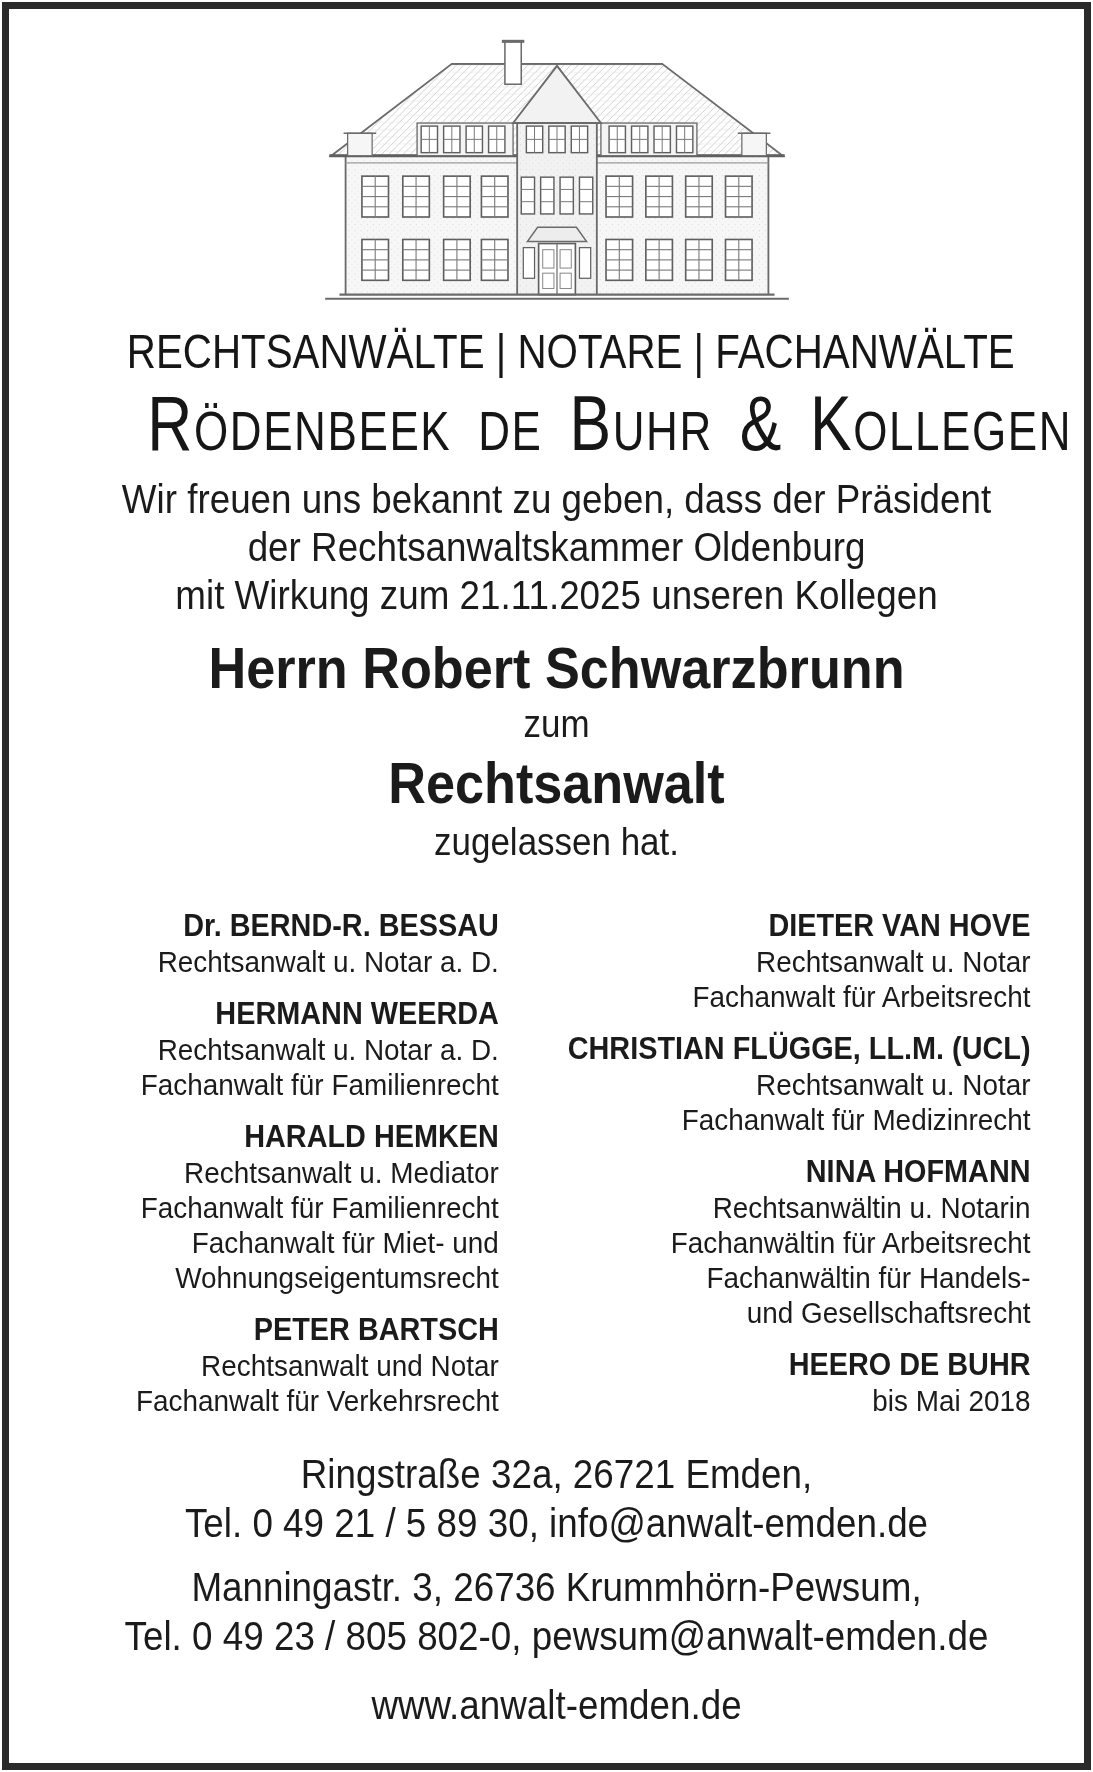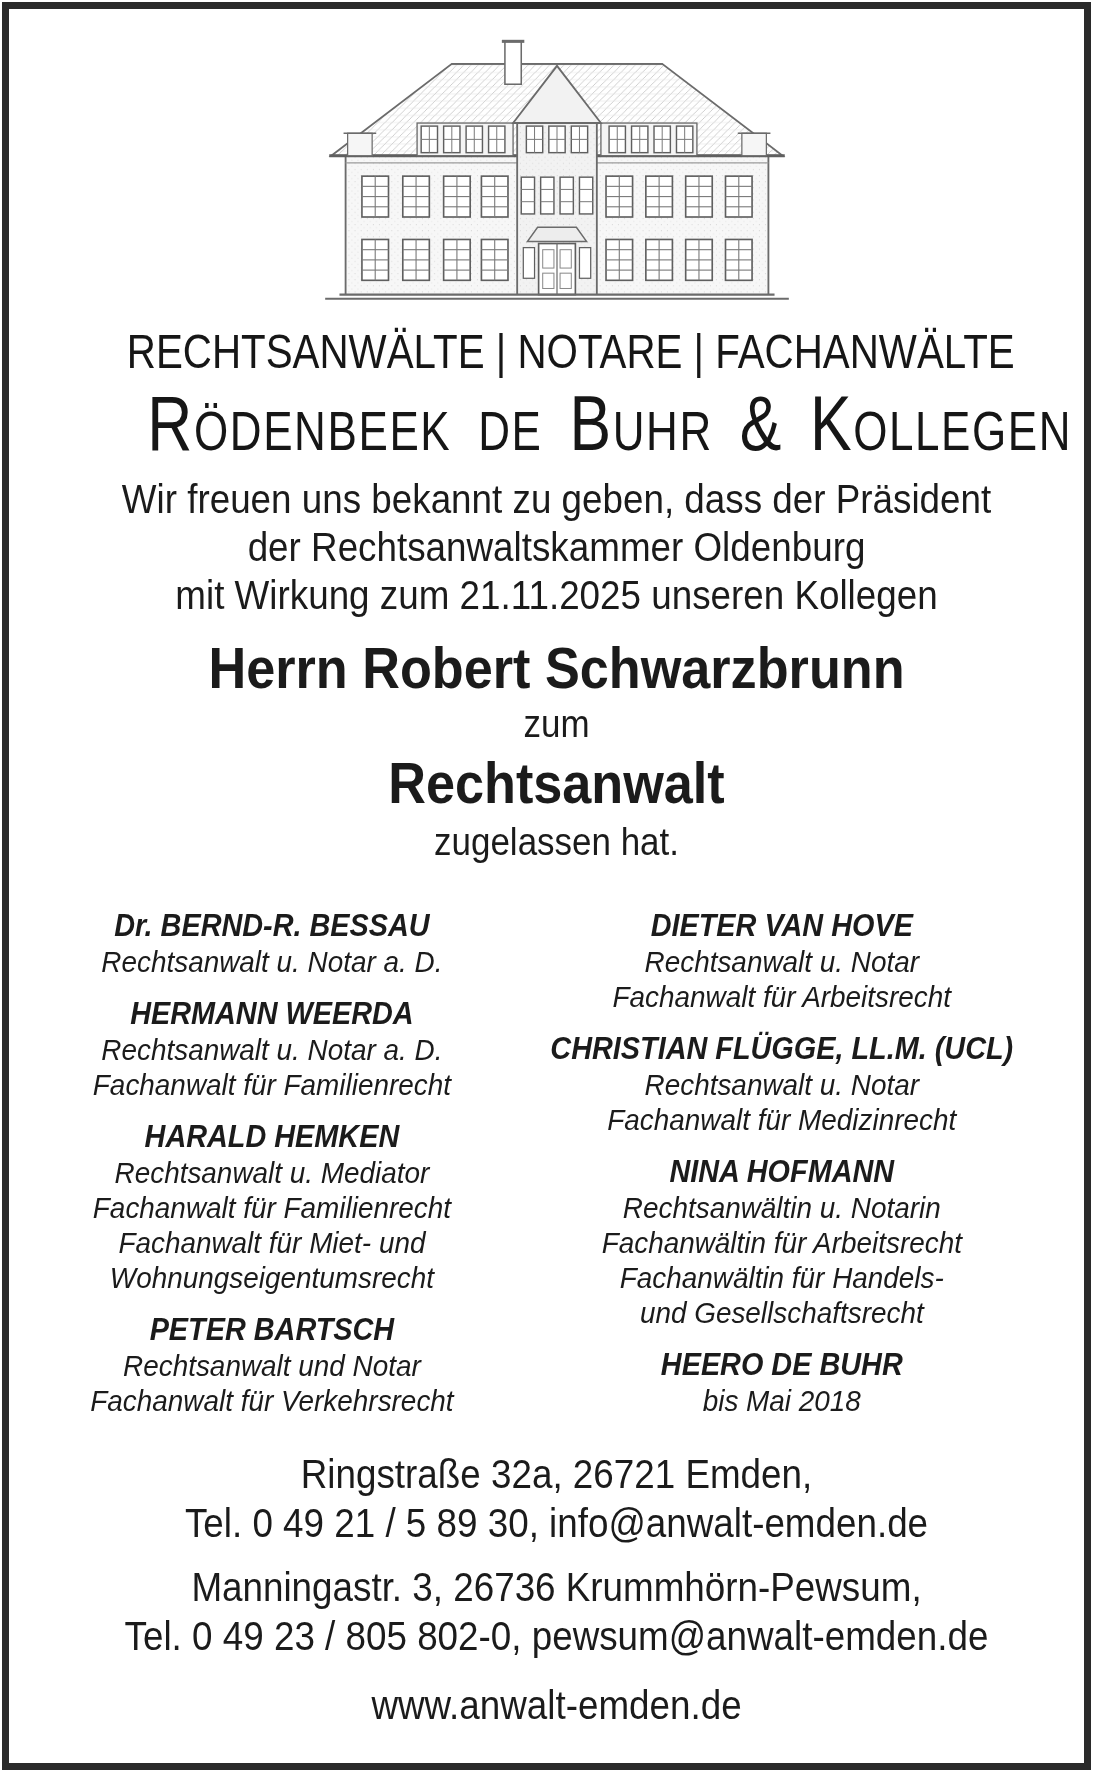--- a/index.html
+++ b/index.html
@@ -31,21 +31,21 @@
     margin-top:16px; font-size:58px; font-weight:bold; line-height:1.15;
     white-space:nowrap; transform:scaleX(0.90);
   }
   .connector { margin-top:0px; font-size:38px; line-height:1.2; transform:scaleX(0.92); }
   .title-big {
     margin-top:2px; font-size:58px; font-weight:bold; line-height:1.15;
     white-space:nowrap; transform:scaleX(0.90);
   }
   .closing { margin-top:4px; font-size:38px; line-height:1.2; transform:scaleX(0.92); }
 
-  .cols { display:flex; text-align:center; margin-top:42px;font-style:italic; }
+  .cols { display:flex; text-align:right; margin-top:42px; }
   .col { transform:scaleX(0.93); transform-origin:left top; }
   .col-left { width:488px; flex:none; }
   .col-right { flex:1; }
   .entry { margin-top:17px; }
   .entry:first-child { margin-top:0; }
   .entry .name { font-weight:bold; font-size:31px; line-height:36px; white-space:nowrap; }
   .entry .role { font-size:30px; line-height:35px; white-space:nowrap; }
 
   .contact { margin-top:32px; font-size:40px; line-height:49px; transform:scaleX(0.92); }
   .contact .group + .group { margin-top:15px; }

